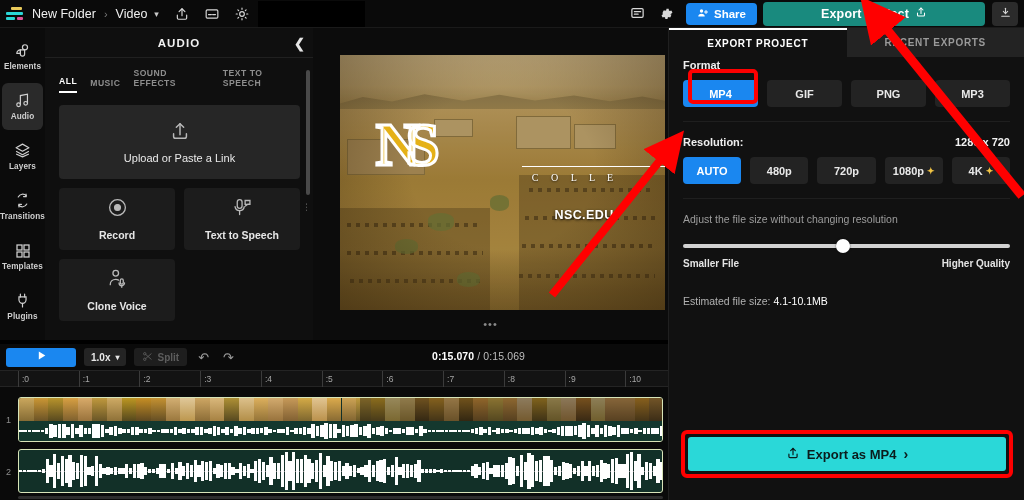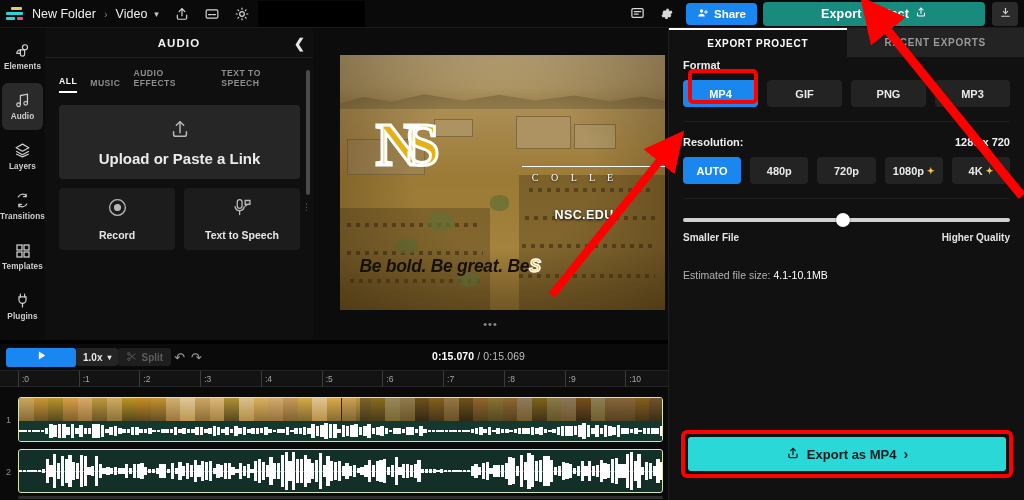--- a/index.html
+++ b/index.html
@@ -70,21 +70,21 @@
     border-bottom:1px solid #202020; }
   #ap-title{ font-size:11.5px; font-weight:700; letter-spacing:1.1px; color:#f2f2f2;}
   #ap-collapse{ position:absolute; right:8px; top:8px; color:#e6e6e6; cursor:pointer; font-size:13px; font-weight:700;}
   #ap-tabs{ display:flex; align-items:flex-end; gap:13px; padding:10px 12px 0 14px; }
   .ap-tab{ font-size:8.6px; font-weight:700; letter-spacing:.5px; color:#8e8e8e; padding-bottom:5px; cursor:pointer;}
   .ap-tab.active{ color:#ffffff; border-bottom:2px solid #ffffff;}
   #upload-card{
     margin:12px 13px 0 14px; height:74px; background:#262626; border-radius:4px;
     display:flex;flex-direction:column;align-items:center;justify-content:center; gap:6px; cursor:pointer;
   }
-  #upload-card .ul{ font-size:15px; font-weight:700; color:#eaeaea;}
+  #upload-card .ul{ font-size:11px; font-weight:400; color:#eaeaea;}
   #ap-grid{ display:grid; grid-template-columns:1fr 1fr; gap:9px; margin:9px 13px 0 14px;}
   .ap-cell{ height:62px; background:#1c1c1c; border-radius:4px;
     display:flex;flex-direction:column;align-items:center;justify-content:center;gap:7px; cursor:pointer;}
   .ap-cell .cl{ font-size:10.5px; font-weight:700; color:#e6e6e6;}
   #ap-scroll{ position:absolute; right:3px; top:42px; width:4px; height:125px; background:#4a4a4a; border-radius:2px;}
   #ap-dots{ position:absolute; right:2px; top:178px; color:#6a6a6a; font-size:9px; line-height:3px; letter-spacing:0;}
 
   
   #preview{
     position:absolute; left:313px; top:28px; width:355px; height:312px;
@@ -122,21 +122,21 @@
   #nsc-edu{position:absolute; left:66%; top:60%; color:#fff; font-size:12.5px; font-weight:700;
     letter-spacing:.4px; white-space:nowrap; text-shadow:0 1px 3px rgba(0,0,0,.8);}
   #tagline{position:absolute; left:6%; top:79%; color:#171105; font-size:17.5px; font-weight:700;
     font-style:italic; white-space:nowrap; letter-spacing:-.3px;}
   #tagline b{ color:#e5b117; -webkit-text-stroke:1.5px #fff; font-style:italic;}
 
   #prev-dots{position:absolute; left:50%; transform:translateX(-50%); top:290px; color:#8a8a8a; font-size:11px; letter-spacing:1px;}
 
   
   #ctrlbar{ position:absolute; left:0; top:344px; width:668px; height:26px; background:#0a0a0a;
-     display:flex; align-items:center; padding-left:6px; gap:0;}
+     display:flex; align-items:center; padding-left:6px; gap:8px;}
   #play-btn{ width:70px;height:19px;background:#1a87f0;border-radius:3px;
      display:flex;align-items:center;justify-content:center;cursor:pointer;}
   #speed{ height:18px; background:#242424; border-radius:3px; display:flex;align-items:center;gap:5px;
      padding:0 7px; font-size:10px; font-weight:700; color:#e8e8e8; cursor:pointer;}
   #split{ height:18px; background:#1e1e1e; border-radius:3px; display:flex;align-items:center;gap:4px;
      padding:0 8px; font-size:10px; font-weight:700; color:#5d5d5d; cursor:pointer;}
   .undo{ color:#9b9b9b; font-size:13px; cursor:pointer; padding:0 3px;}
   #timecode{ position:absolute; left:432px; top:6px; font-size:10.5px; letter-spacing:.1px;}
   #timecode .cur{ color:#ffffff; font-weight:700;}
   #timecode .tot{ color:#bdbdbd;}
@@ -357,21 +357,21 @@
 </div>
 
 <div id="audiopanel">
   <div id="ap-head">
     <div id="ap-title">AUDIO</div>
     <div id="ap-collapse">❮</div>
   </div>
   <div id="ap-tabs">
     <div class="ap-tab active">ALL</div>
     <div class="ap-tab">MUSIC</div>
-    <div class="ap-tab">AUDIO EFFECTS</div>
+    <div class="ap-tab">SOUND EFFECTS</div>
     <div class="ap-tab">TEXT TO SPEECH</div>
   </div>
 
   <div id="upload-card">
     <span>
       <svg width="22" height="22" viewBox="0 0 24 24" fill="none" stroke="#b9b9b9" stroke-width="1.6" stroke-linecap="round" stroke-linejoin="round">
           <path d="M12 16V4"></path>
           <path d="M8 8l4-4 4 4"></path>
           <path d="M5 15v3a2 2 0 002 2h10a2 2 0 002-2v-3"></path>
         </svg>
@@ -392,20 +392,32 @@
     <div class="ap-cell">
       <span>
         <svg width="21" height="21" viewBox="0 0 24 24" fill="none" stroke="#b9b9b9" stroke-width="1.5" stroke-linecap="round">
             <rect x="6" y="3" width="5.5" height="10" rx="2.7"></rect>
             <path d="M3.5 11a5.3 5.3 0 0010.5 0"></path>
             <path d="M8.7 16.5V20"></path>
             <path d="M15 4h5.5v4.3H18L15.8 10V8.3H15z"></path>
           </svg>
       </span>
       <span class="cl">Text to Speech</span>
+    </div>
+    <div class="ap-cell">
+      <span>
+        <svg width="21" height="21" viewBox="0 0 24 24" fill="none" stroke="#b9b9b9" stroke-width="1.5" stroke-linecap="round">
+            <circle cx="10" cy="6" r="3.2"></circle>
+            <path d="M3.7 19c0-3.6 2.8-6 6.3-6 1.2 0 2.3.3 3.2.8"></path>
+            <rect x="15.2" y="12.5" width="3.4" height="6" rx="1.7"></rect>
+            <path d="M13.8 17a3.1 3.1 0 006.2 0"></path>
+            <path d="M16.9 20.5V22"></path>
+          </svg>
+      </span>
+      <span class="cl">Clone Voice</span>
     </div>
   </div>
   <div id="ap-scroll"></div>
   <div id="ap-dots">⋮</div>
 </div>
 
 <div id="preview">
   <div id="video-wrap">
     <div id="sky"></div>
     <div id="ridge"></div>
@@ -428,23 +440,20 @@
     <div class="greenp" style="left:17%;top:72%;width:7%;height:6%"></div>
     <div class="greenp" style="left:46%;top:55%;width:6%;height:6%"></div>
     <div class="greenp" style="left:36%;top:85%;width:7%;height:6%"></div>
     <div id="warm"></div>
     <div id="vig"></div>
 
     <div id="ns-logo"><span>NS</span></div>
     <div id="nsu-rule"></div>
     <div id="nsu-sub">C O L L E</div>
     <div id="nsc-edu">NSC.EDU</div>
-    <div id="tagline">
-      <span>Be bold. Be great. Be</span><b>S</b>
-    </div>
   </div>
   <div id="prev-dots">•••</div>
 </div>
 
 <div id="ctrlbar">
   <div id="play-btn">
     <span>
       <svg width="13" height="13" viewBox="0 0 24 24" fill="#ffffff">
           <path d="M7 4.5l12 7.5-12 7.5z"></path>
         </svg>
@@ -931,20 +940,21 @@
       <div class="chip">
           <span>4K</span>
           <span class="spark">✦</span>
         </div>
     </div>
   </div>
 
   <div class="ep-divider"></div>
 
   <div class="ep-sec" style="margin-top:14px">
+    <div class="ep-sub">Adjust the file size without changing resolution</div>
     <div id="slider-wrap">
       <div id="slider-track"></div>
       <div id="slider-knob" style="left: calc(49% - 7px);"></div>
     </div>
     <div class="slider-ends">
       <span>Smaller File</span>
       <span>Higher Quality</span>
     </div>
     <div id="est">
       <span>Estimated file size:</span>

